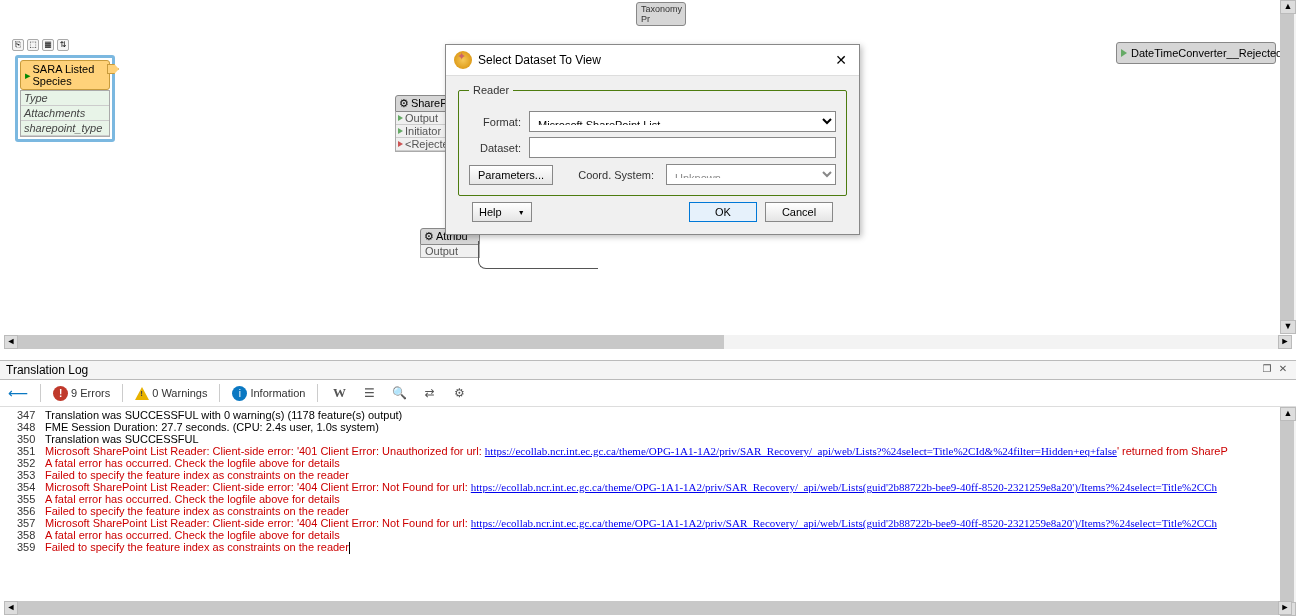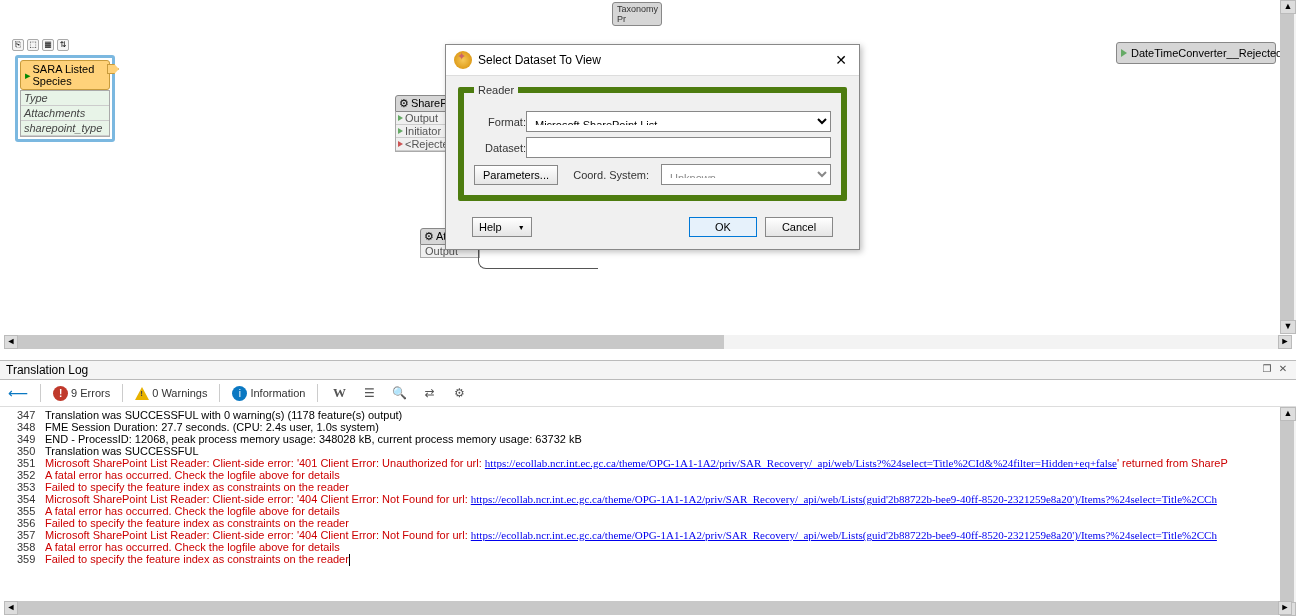--- a/index.html
+++ b/index.html
@@ -2,21 +2,21 @@
 <html><head>
 <meta charset="utf-8">
 <style>
 * { box-sizing: border-box; margin: 0; padding: 0; font-family: "Segoe UI", Tahoma, sans-serif; font-size: 11px; }
 body { width: 1296px; height: 616px; background: #fff; position: relative; overflow: hidden; }
 
 
 .canvas { position: absolute; left: 0; top: 0; right: 0; height: 350px; background: #fff; }
 
 
-.node-taxonomy { position: absolute; left: 612px; top: 2px; width: 50px; background: #d6d6d6; border: 1px solid #888; border-radius: 3px; padding: 1px 4px; font-size: 9px; color: #333; }
+.node-taxonomy { position: absolute; left: 636px; top: 2px; width: 50px; background: #d6d6d6; border: 1px solid #888; border-radius: 3px; padding: 1px 4px; font-size: 9px; color: #333; }
 .node-sara { position: absolute; left: 15px; top: 55px; width: 100px; }
 .node-sara .header { background: #ffd27a; border: 1px solid #c89b3c; border-radius: 3px; padding: 2px 4px; font-size: 9px; display: flex; align-items: center; gap: 2px; }
 .node-sara .header .arrow-out { position: absolute; right: -10px; top: 3px; width: 12px; height: 10px; background: #ffd27a; clip-path: polygon(0 0, 60% 0, 100% 50%, 60% 100%, 0 100%); border: 1px solid #c89b3c; }
 .node-sara .ports { background: #e8f4e8; border: 1px solid #aaa; font-size: 8px; color: #444; }
 .node-sara .ports div { padding: 1px 3px; border-bottom: 1px solid #ccc; font-style: italic; }
 .node-sara-outer { border: 3px solid #7bb8e0; border-radius: 3px; padding: 2px; }
 .toolbar-mini { position: absolute; left: 12px; top: 39px; display: flex; gap: 3px; }
 .toolbar-mini span { width: 12px; height: 12px; display: inline-block; border: 1px solid #aaa; border-radius: 2px; background: #f5f5f5; font-size: 8px; text-align: center; }
 
 .node-sp { position: absolute; left: 395px; top: 95px; width: 55px; }
@@ -38,23 +38,23 @@
 .node-dtc .tri-in { width: 0; height: 0; border-top: 4px solid transparent; border-bottom: 4px solid transparent; border-left: 6px solid #6a6; }
 
 
 .dlg { position: absolute; left: 445px; top: 44px; width: 415px; background: #f0f0f0; border: 1px solid #888; box-shadow: 2px 2px 6px rgba(0,0,0,0.25); }
 .dlg .title { display: flex; align-items: center; padding: 6px 8px; border-bottom: 1px solid #ddd; background: #fff; }
 .dlg .title .icon { width: 18px; height: 18px; margin-right: 6px; background: radial-gradient(#f7c95a, #d48a00); border-radius: 50%; position: relative; }
 .dlg .title .icon::after { content: "✦"; position: absolute; left: 3px; top: -1px; font-size: 11px; color: #c66; }
 .dlg .title .text { font-size: 12px; flex: 1; }
 .dlg .title .close { font-size: 14px; cursor: pointer; padding: 0 4px; }
 .dlg .body { padding: 8px 12px 12px; }
-.dlg fieldset { border: 6px solid #4d7c0f; border-radius: 2px; padding: 10px 10px; margin-bottom: 10px; }
+.dlg fieldset { border: 1px solid #4d7c0f; border-radius: 2px; padding: 10px 10px; }
 .dlg legend { padding: 0 4px; font-size: 11px; color: #333; }
-.dlg .row { display: flex; align-items: center; margin: 5px 0; }
+.dlg .row { display: flex; align-items: center; gap: 8px; margin: 5px 0; }
 .dlg label { width: 52px; text-align: right; font-size: 11px; color: #333; }
 .dlg select, .dlg input[type=text] { flex: 1; border: 1px solid #888; padding: 6px 4px; font-size: 11px; background: #fff; height: 21px; }
 .dlg .dataset-input { background: #0078d7; color: #fff; border: 1px solid #555; }
 .dlg .params { display: flex; align-items: center; gap: 12px; margin-top: 6px; }
 .dlg .btn { background: linear-gradient(#fff, #e5e5e5); border: 1px solid #888; padding: 3px 8px; font-size: 11px; cursor: pointer; }
 .dlg .coord-label { margin-left: auto; }
 .dlg .coord-select { width: 170px; flex: none; color: #888; }
 .dlg .footer { display: flex; align-items: center; padding: 6px 14px 0; }
 .dlg .footer .help { display: flex; align-items: center; }
 .dlg .footer .spacer { flex: 1; }
@@ -260,24 +260,20 @@
     </div>
   <div class="log-line">
         <span class="num">347</span>
         <span class="msg">Translation was SUCCESSFUL with 0 warning(s) (1178 feature(s) output)</span>
       </div>
       <div class="log-line">
         <span class="num">348</span>
         <span class="msg">FME Session Duration: 27.7 seconds. (CPU: 2.4s user, 1.0s system)</span>
       </div>
       <div class="log-line">
-        <span class="num">349</span>
-        <span class="msg">END - ProcessID: 12068, peak process memory usage: 348028 kB, current process memory usage: 63732 kB</span>
-      </div>
-      <div class="log-line">
         <span class="num">350</span>
         <span class="msg">Translation was SUCCESSFUL</span>
       </div>
       <div class="log-line">
         <span class="num">351</span>
         <span class="msg"><span class="err">Microsoft SharePoint List Reader: Client-side error: '401 Client Error: Unauthorized for url: </span><span class="link">https://ecollab.ncr.int.ec.gc.ca/theme/OPG-1A1-1A2/priv/SAR_Recovery/_api/web/Lists?%24select=Title%2CId&amp;%24filter=Hidden+eq+false</span><span class="err">' returned from ShareP</span></span>
       </div>
       <div class="log-line">
         <span class="num">352</span>
         <span class="msg err">A fatal error has occurred. Check the logfile above for details</span>

